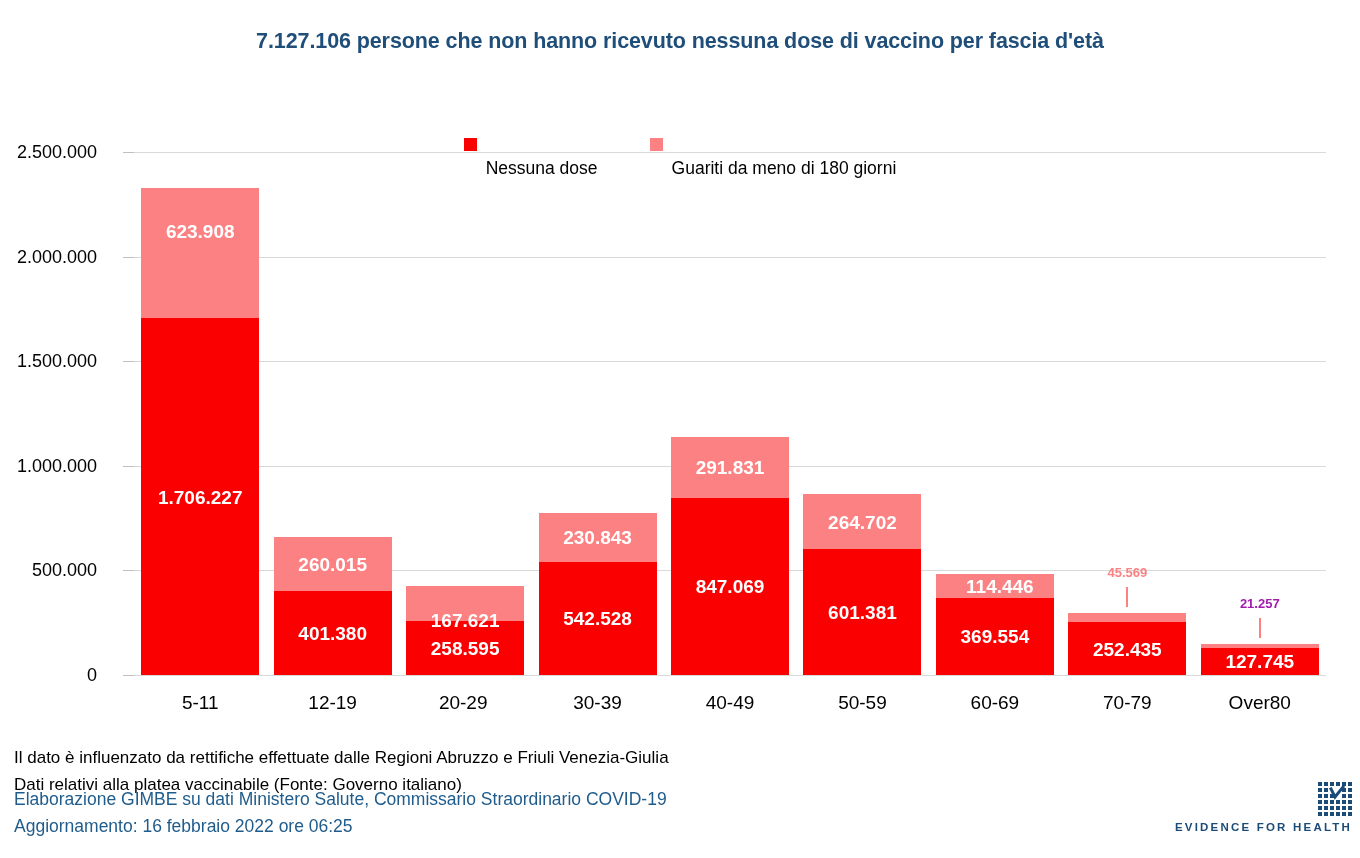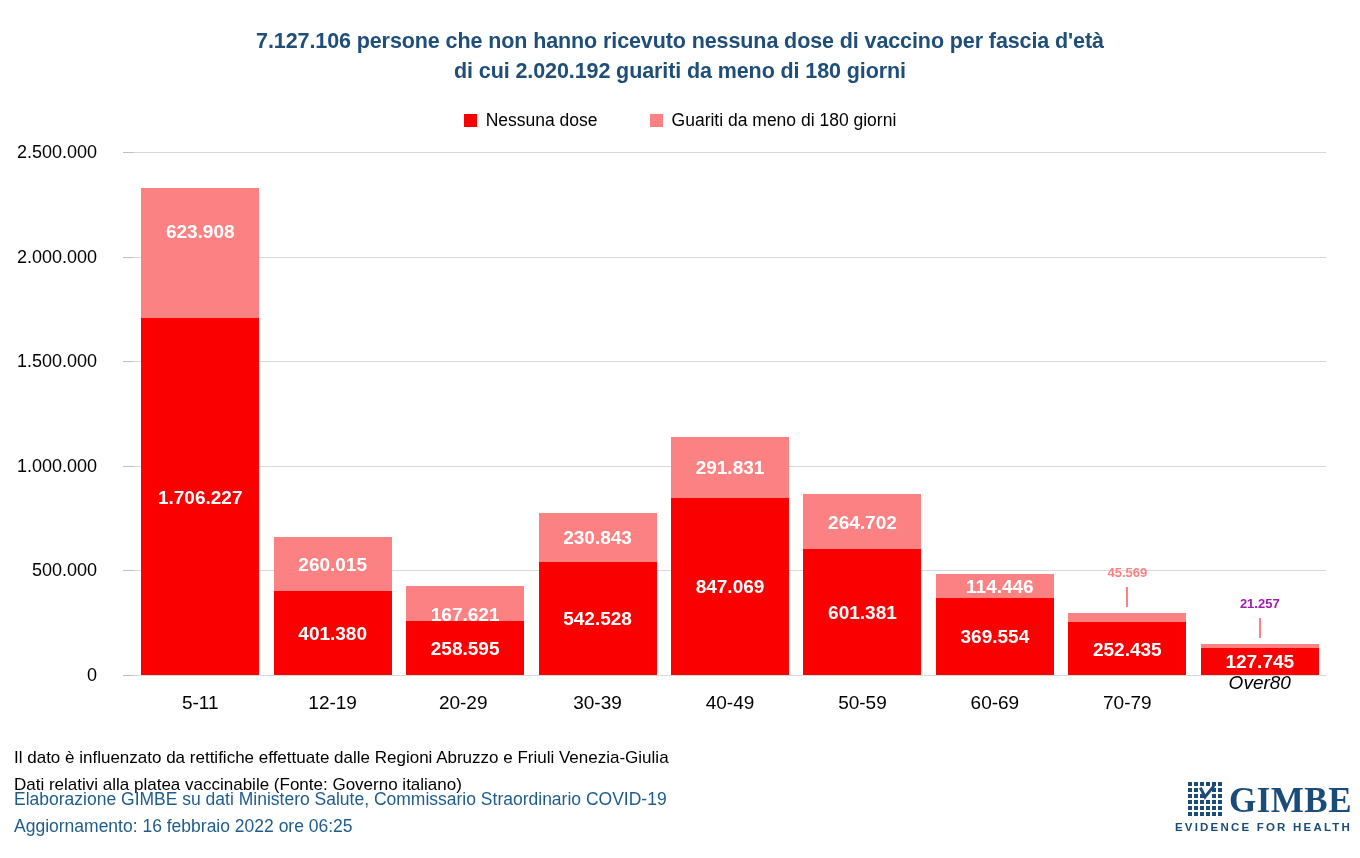--- a/index.html
+++ b/index.html
@@ -36,21 +36,21 @@
     position: absolute;
     left: 0; top: 110px;
     width: 1360px;
     display: flex;
     justify-content: center;
     align-items: center;
     gap: 52px;
   }
   .legend-item { display: flex; align-items: center; gap: 9px; }
   .legend-swatch { width: 13px; height: 13px; display: inline-block; }
-  .legend-label { font-size: 17.5px; color: #000000; white-space: nowrap; }
+  .legend-label { font-size: 17.5px; color: #000000; white-space: nowrap; margin-top: 48px; }
 
   
   #plot {
     position: absolute;
     left: 134px;
     top: 152px;
     width: 1192px;
     height: 523px;
   }
   .gridline {
@@ -177,21 +177,20 @@
     margin-top: 1px;
   }
 </style>
 </head>
 <body>
 
 <div id="root">
 
   <div id="chart-title">
     <span>7.127.106 persone che non hanno ricevuto nessuna dose di vaccino per fascia d'età</span>
-    <span class="line2">di cui 2.020.192 guariti da meno di 180 giorni</span>
   </div>
 
   <div id="legend">
     <div class="legend-item">
       <span class="legend-swatch" id="sw0" style="background: rgb(250, 0, 0);"></span>
       <span class="legend-label">Nessuna dose</span>
     </div>
     <div class="legend-item">
       <span class="legend-swatch" id="sw1" style="background: rgb(252, 129, 130);"></span>
       <span class="legend-label">Guariti da meno di 180 giorni</span>
@@ -228,21 +227,21 @@
         <div class="seg seg-base" style="height: 83.9687px; background: rgb(250, 0, 0);"></div>
         <div class="seg seg-top" style="height: 54.3951px; bottom: 83.9687px; background: rgb(252, 129, 130);"></div>
         <div class="seg-label" style="bottom: 29.9843px;">401.380</div>
         <div class="seg-label" style="bottom: 99.1663px;">260.015</div>
       </div>
       <div class="xtick-label" style="left: 132.444px; width: 132.444px; top: 540px;">12-19</div>
       <div class="bar-group" style="left: 272.111px; width: 118px; height: 89.1644px;">
         <div class="seg seg-base" style="height: 54.0981px; background: rgb(250, 0, 0);"></div>
         <div class="seg seg-top" style="height: 35.0663px; bottom: 54.0981px; background: rgb(252, 129, 130);"></div>
         <div class="seg-label" style="bottom: 15.049px;">258.595</div>
-        <div class="seg-label" style="bottom: 49px; text-align: center;">167.621</div>
+        <div class="seg-label" style="bottom: 43px; text-align: center;">167.621</div>
       </div>
       <div class="xtick-label" style="left: 263px; width: 132.444px; top: 540px;">20-29</div>
       <div class="bar-group" style="left: 404.556px; width: 118px; height: 161.789px;">
         <div class="seg seg-base" style="height: 113.497px; background: rgb(250, 0, 0);"></div>
         <div class="seg seg-top" style="height: 48.2924px; bottom: 113.497px; background: rgb(252, 129, 130);"></div>
         <div class="seg-label" style="bottom: 44.7484px;">542.528</div>
         <div class="seg-label" style="bottom: 125.643px;">230.843</div>
       </div>
       <div class="xtick-label" style="left: 397.333px; width: 132.444px; top: 540px;">30-39</div>
       <div class="bar-group" style="left: 537px; width: 118px; height: 238.258px;">
@@ -274,21 +273,21 @@
         <div class="leader" style="background: rgb(252, 129, 130); left: 58px; bottom: 68.3424px; height: 20px;"></div>
       </div>
       <div class="xtick-label" style="left: 927.111px; width: 132.444px; top: 540px;">70-79</div>
       <div class="bar-group" style="left: 1066.78px; width: 118px; height: 31.1712px;">
         <div class="seg seg-base" style="height: 26.7243px; background: rgb(250, 0, 0);"></div>
         <div class="seg seg-top" style="height: 4.44696px; bottom: 26.7243px; background: rgb(252, 129, 130);"></div>
         <div class="seg-label" style="bottom: 2px;">127.745</div>
         <div class="outside-label" style="color: #a21caf; bottom: 64.1712px;">21.257</div>
         <div class="leader" style="background: rgb(252, 129, 130); left: 58px; bottom: 37.1712px; height: 20px;"></div>
       </div>
-      <div class="xtick-label" style="left: 1059.56px; width: 132.444px; top: 520px; font-style: italic;">Over80</div>
+      <div class="xtick-label" style="left: 1059.56px; width: 132.444px; top: 540px;">Over80</div>
     </div>
 
   <div id="footnotes">
     <div class="note">Il dato è influenzato da rettifiche effettuate  dalle Regioni Abruzzo e Friuli Venezia-Giulia</div>
     <div class="note">Dati relativi alla platea vaccinabile (Fonte: Governo italiano)</div>
   </div>
 
   <div id="source-block">
     <div class="source">Elaborazione GIMBE su dati Ministero Salute, Commissario Straordinario COVID-19</div>
     <div class="source">Aggiornamento: 16 febbraio 2022 ore 06:25</div>
@@ -329,18 +328,17 @@
             <rect x="0" y="30" width="4" height="4"></rect>
               <rect x="6" y="30" width="4" height="4"></rect>
             <rect x="12" y="30" width="4" height="4"></rect>
               <rect x="18" y="30" width="4" height="4"></rect>
             <rect x="24" y="30" width="4" height="4"></rect>
               <rect x="30" y="30" width="4" height="4"></rect>
           </g>
           <path d="M13 7 L17 15 L25 5" stroke="#1B4B78" stroke-width="3" fill="none" stroke-linecap="square"></path>
         </svg>
       </span>
-      <span class="logo-word">GIMBE</span>
     </div>
     <div class="logo-tag">EVIDENCE FOR HEALTH</div>
   </div>
 
 </div>
 
 </body></html>

